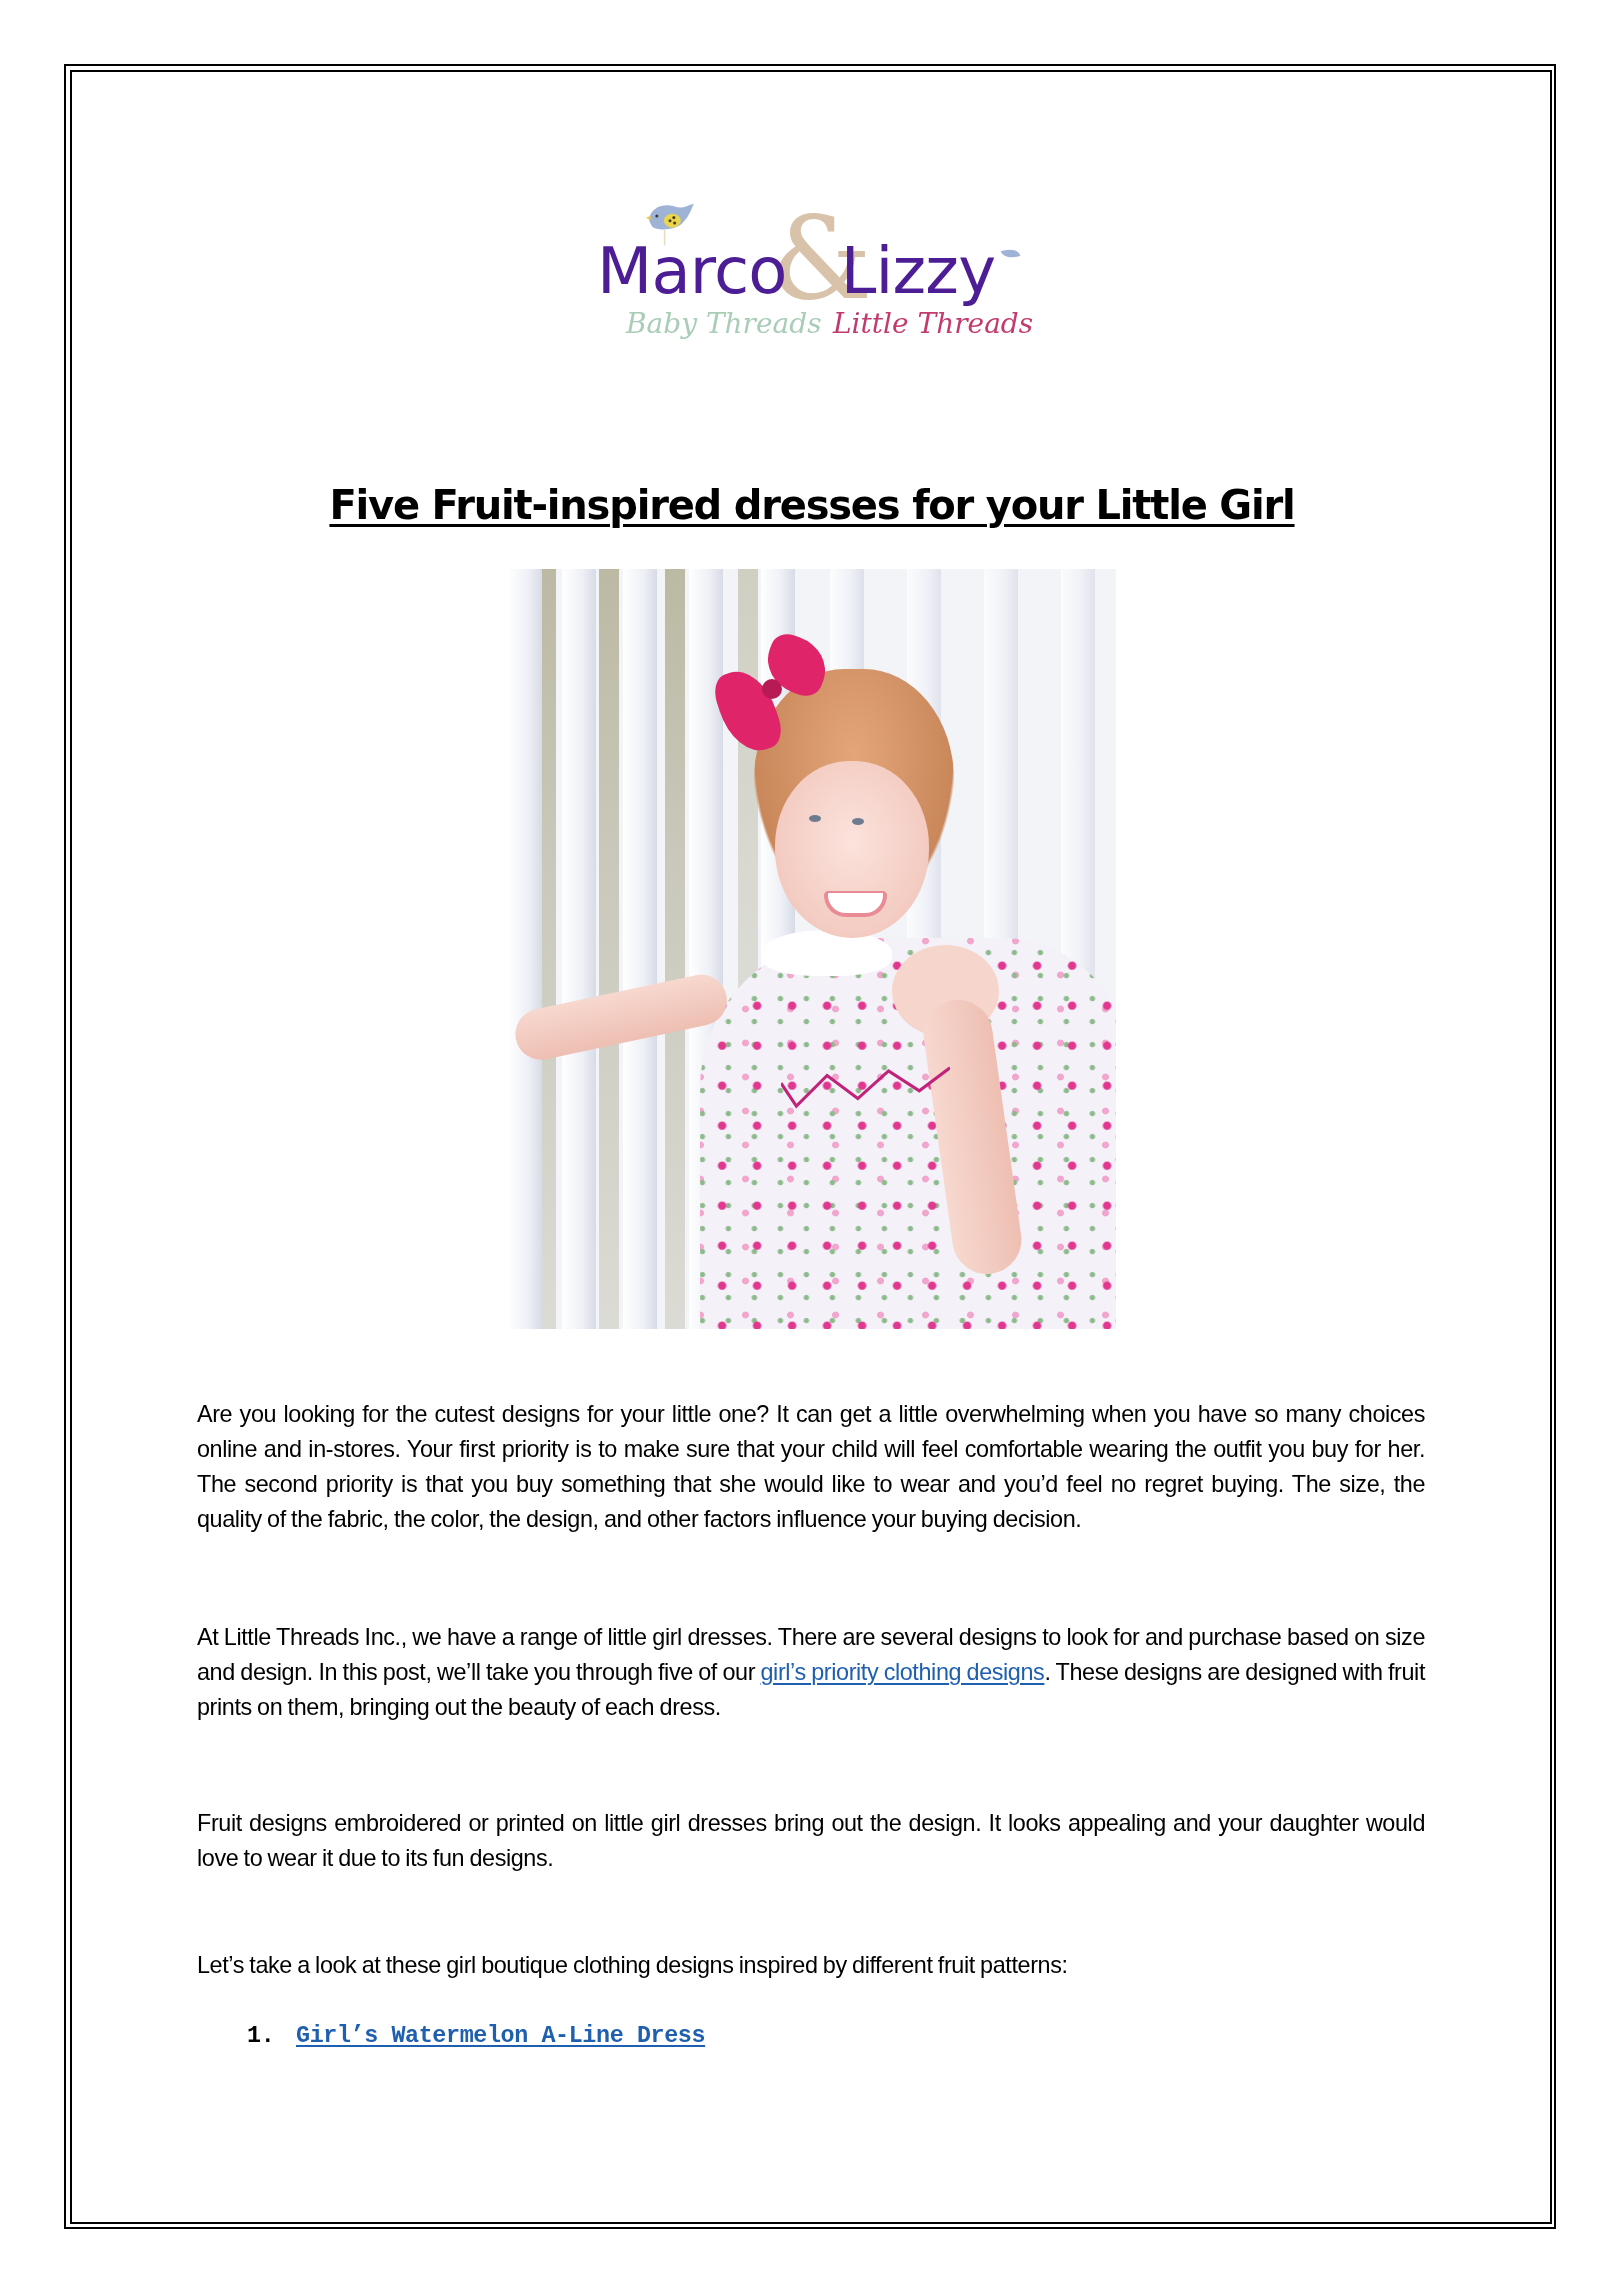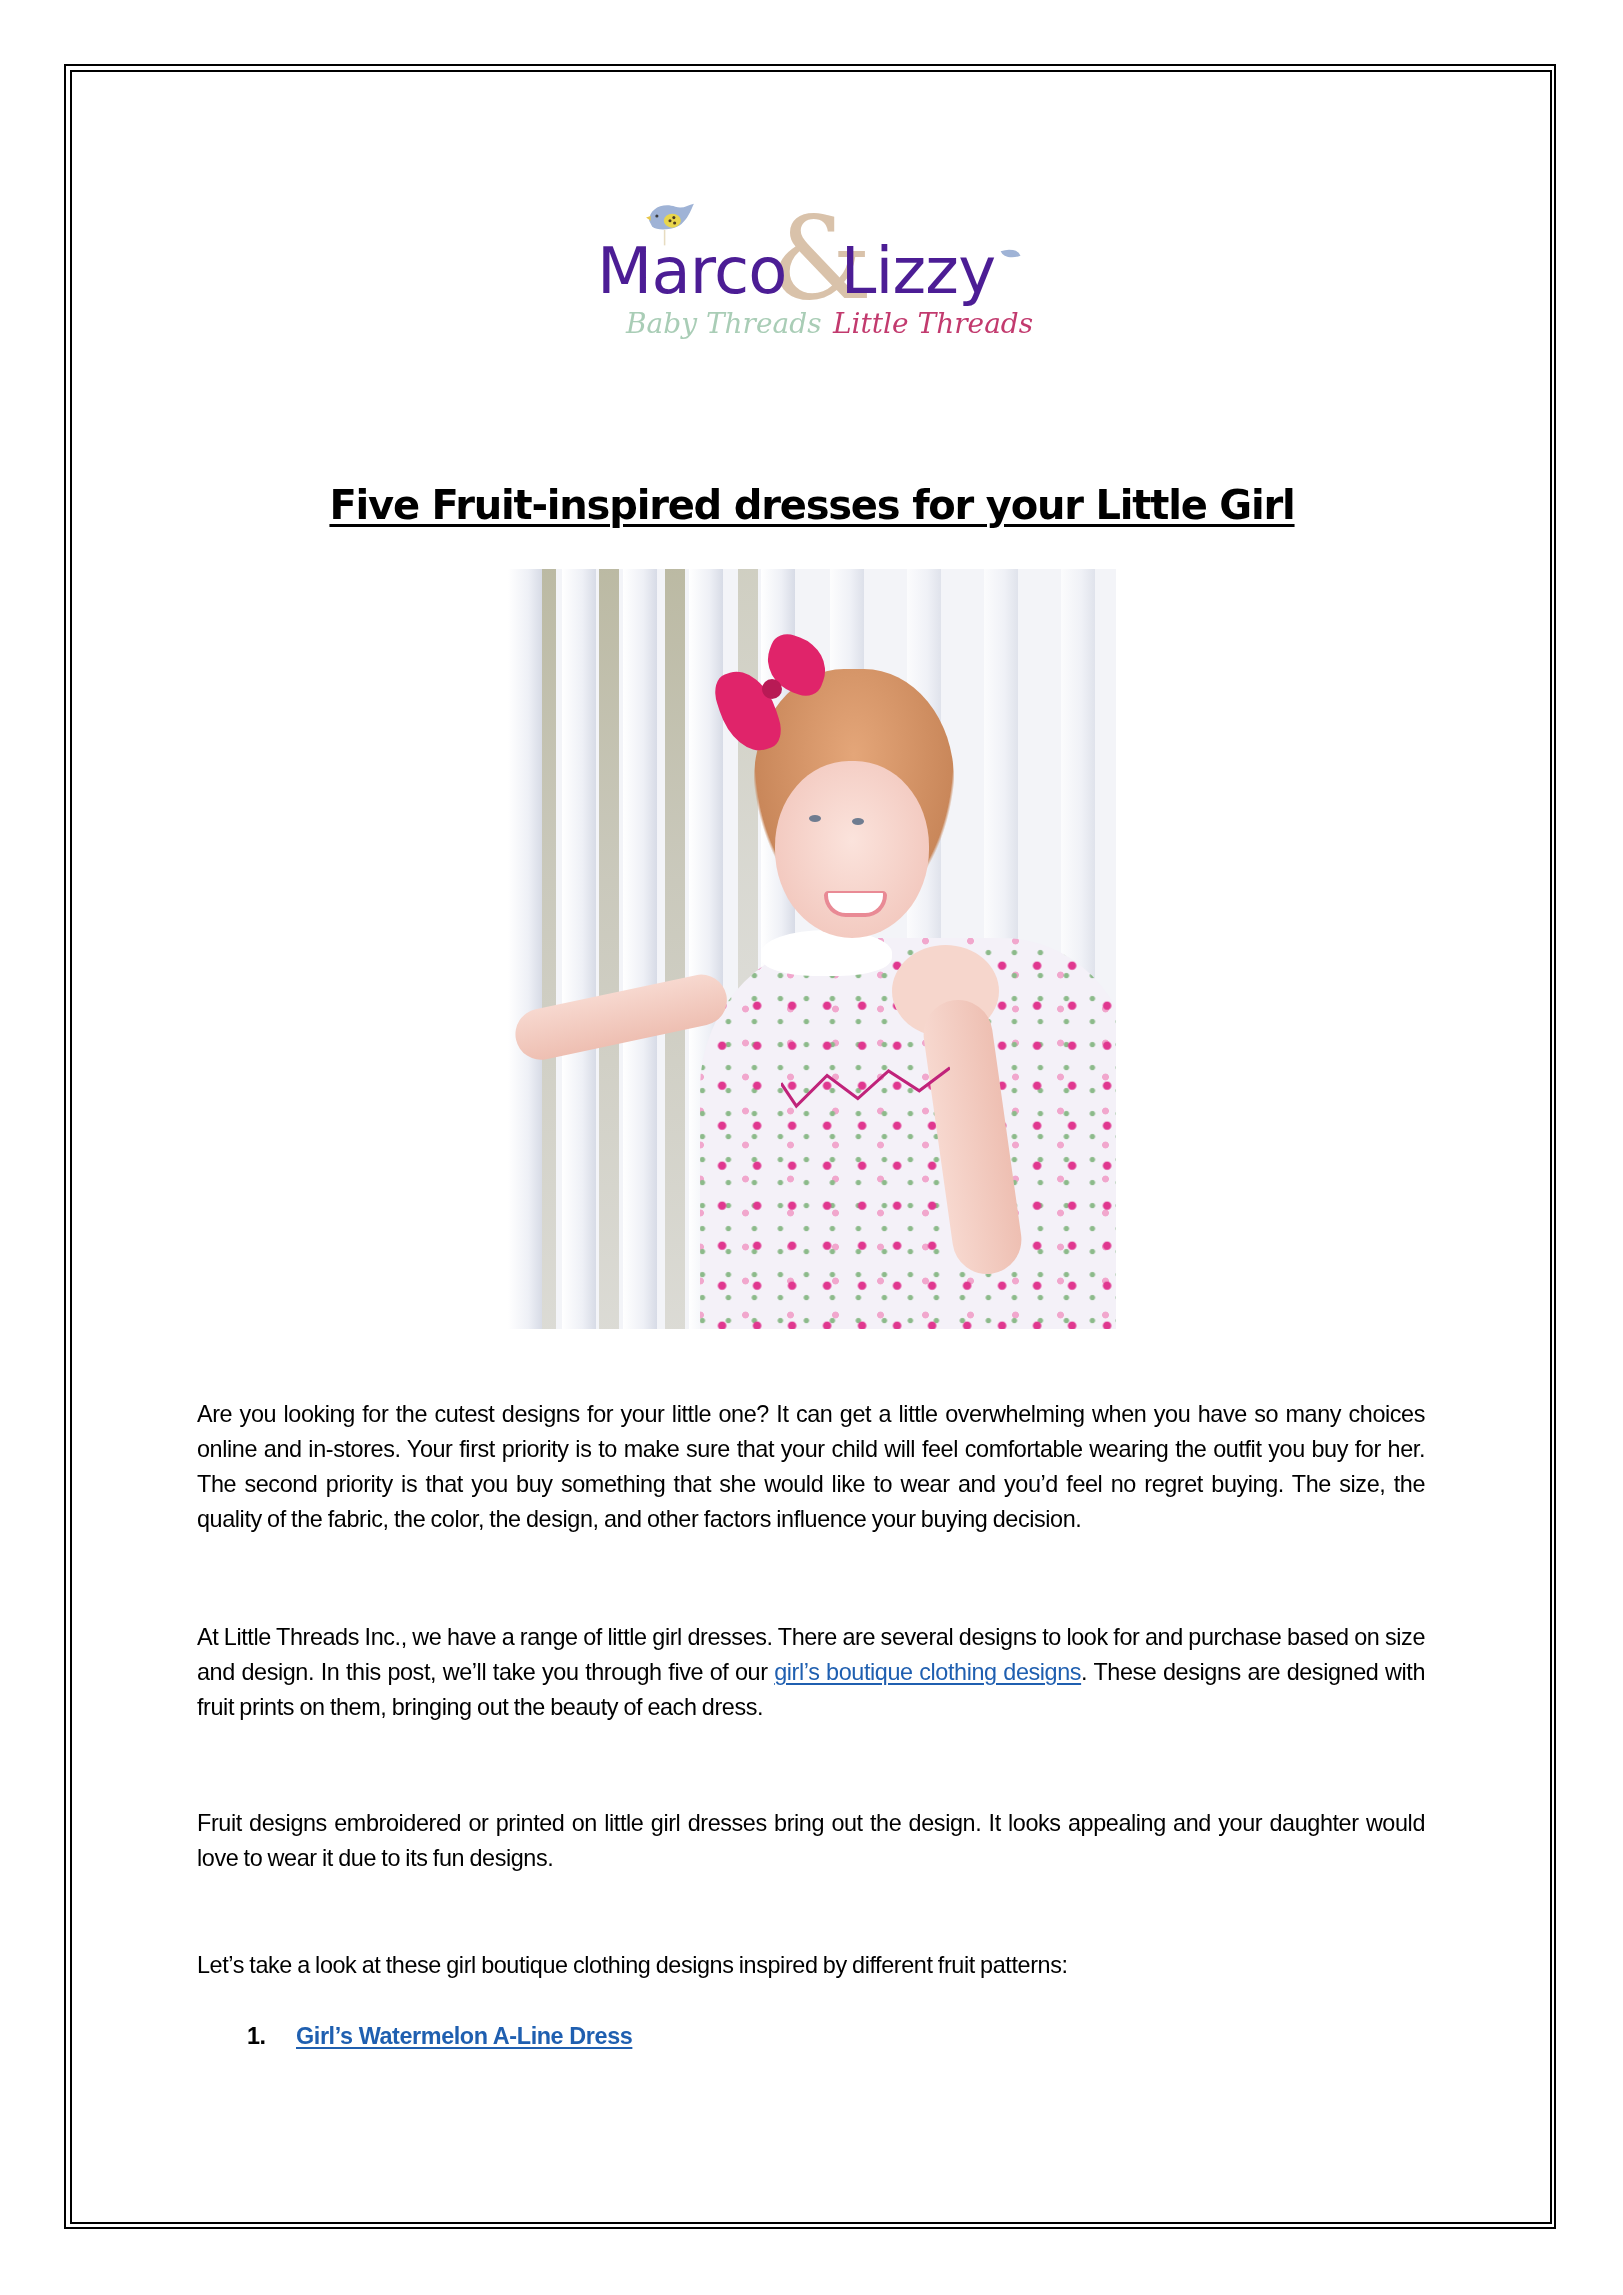--- a/index.html
+++ b/index.html
@@ -51,21 +51,21 @@
   
   .body { position: absolute; left: 197px; width: 1228px; font-family: Liberation Sans, sans-serif; font-size: 23.4px; line-height: 35px; letter-spacing: -0.4px; word-spacing: -0.8px; text-align: justify; }
   .body p { margin: 0; }
   .p1 { top: 1397px; }
   .p2 { top: 1620px; }
   .p3 { top: 1806px; }
   .p4 { top: 1948px; }
   .body .bold { font-weight: bold; }
   a.link { color: #1f5fb0; text-decoration: underline; text-decoration-thickness: 1.5px; text-underline-offset: 3.1px; }
 
-  .list { position: absolute; left: 247px; top: 2019px; font-size: 23.4px; line-height: 35px; letter-spacing: -0.4px; font-weight: bold; white-space: nowrap; }
+  .list { position: absolute; left: 247px; top: 2019px; font-size: 23.4px; line-height: 35px; letter-spacing: -0.4px; font-weight: bold; white-space: nowrap; font-family: Liberation Mono, monospace; }
   .list .num { display: inline-block; width: 49px; color: #000; }
   .list a.link { font-weight: bold; }
 </style>
 </head>
 <body>
 
 <div class="border-outer"></div>
 <div class="border-inner"></div>
 
 <div class="logo">
@@ -124,21 +124,21 @@
     <i style="left:45px;top:0;width:61px;height:54px;transform:rotate(20deg)"></i>
     <i style="left:41px;top:41px;width:20px;height:20px;background:#b81a55;border-radius:50%"></i>
   </div>
 </div>
 
 <div class="body p1">
   <p>Are you looking for the cutest designs for your little one? It can get a little overwhelming when you have so many choices online and in-stores. Your first priority is to make sure that your child will feel comfortable wearing the outfit you buy for her. The second priority is that you buy something that she would like to wear and you’d feel no regret buying. The size, the quality of the fabric, the color, the design, and other factors influence your buying decision.</p>
 </div>
 
 <div class="body p2">
-  <p><span>At Little Threads Inc., we have a range of little girl dresses. There are several designs to look for and purchase based on size and design. In this post, we’ll take you through five of our </span><a class="link">girl’s boutique clothing designs</a><span>. These designs are designed with fruit prints on them, bringing out the beauty of each dress.</span></p>
+  <p><span>At Little Threads Inc., we have a range of little girl dresses. There are several designs to look for and purchase based on size and design. In this post, we’ll take you through five of our </span><a class="link">girl’s priority clothing designs</a><span>. These designs are designed with fruit prints on them, bringing out the beauty of each dress.</span></p>
 </div>
 
 <div class="body p3">
   <p>Fruit designs embroidered or printed on little girl dresses bring out the design. It looks appealing and your daughter would love to wear it due to its fun designs.</p>
 </div>
 
 <div class="body p4">
   <p>Let’s take a look at these girl boutique clothing designs inspired by different fruit patterns:</p>
 </div>
 

